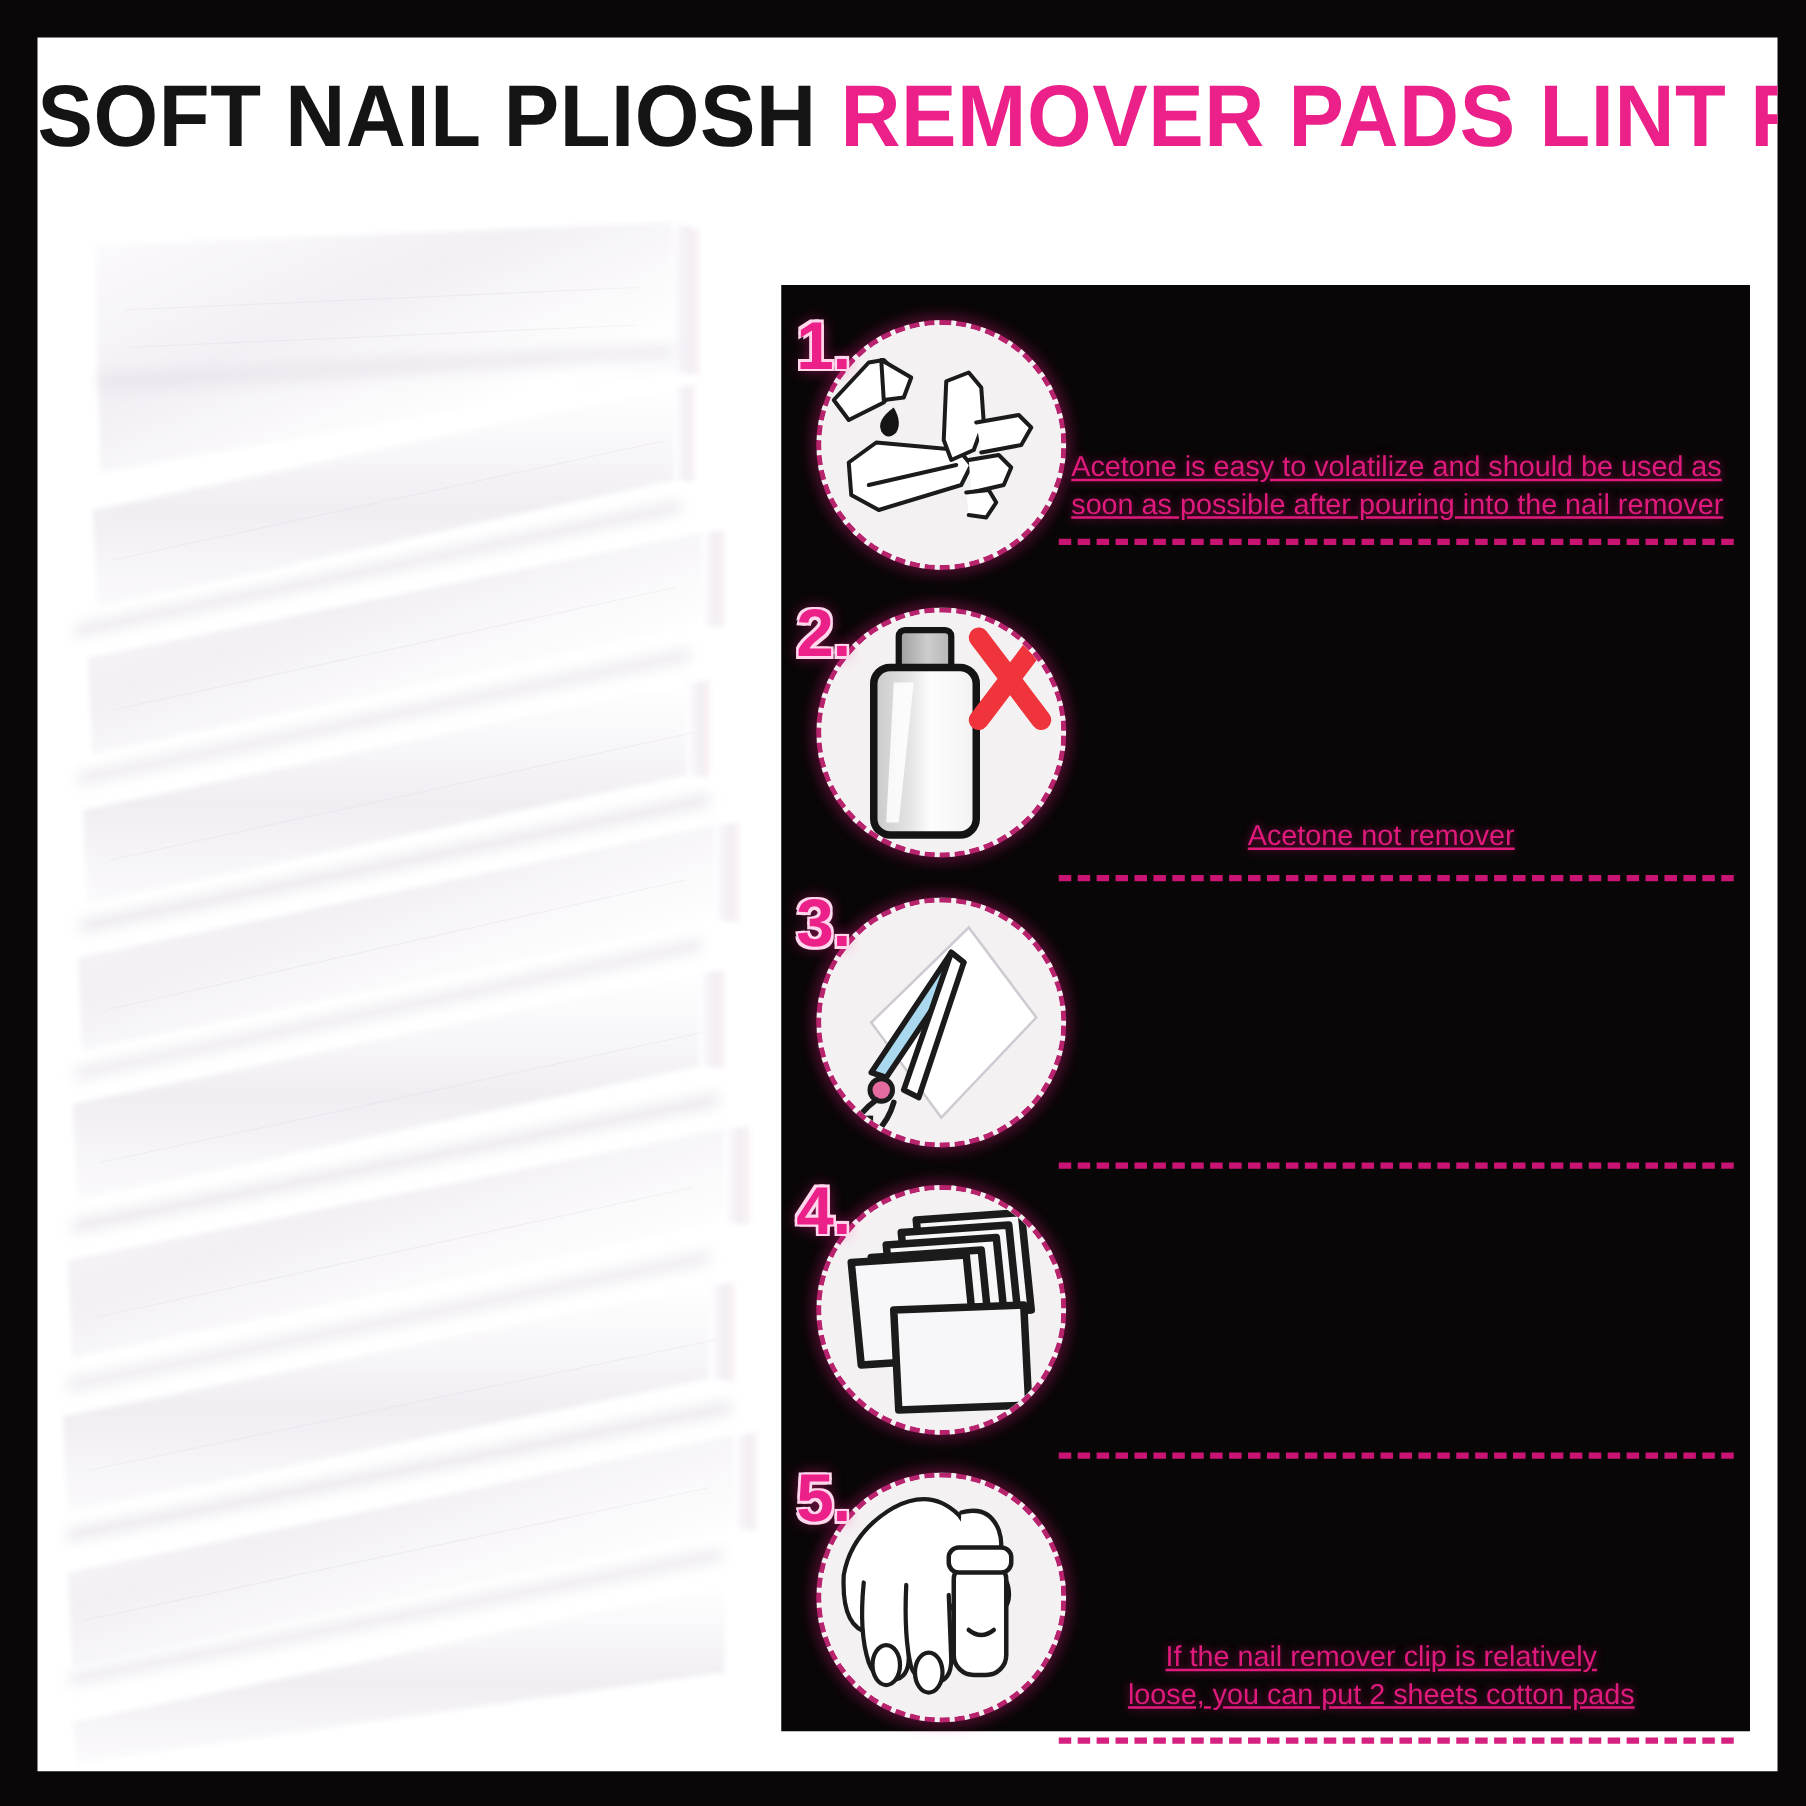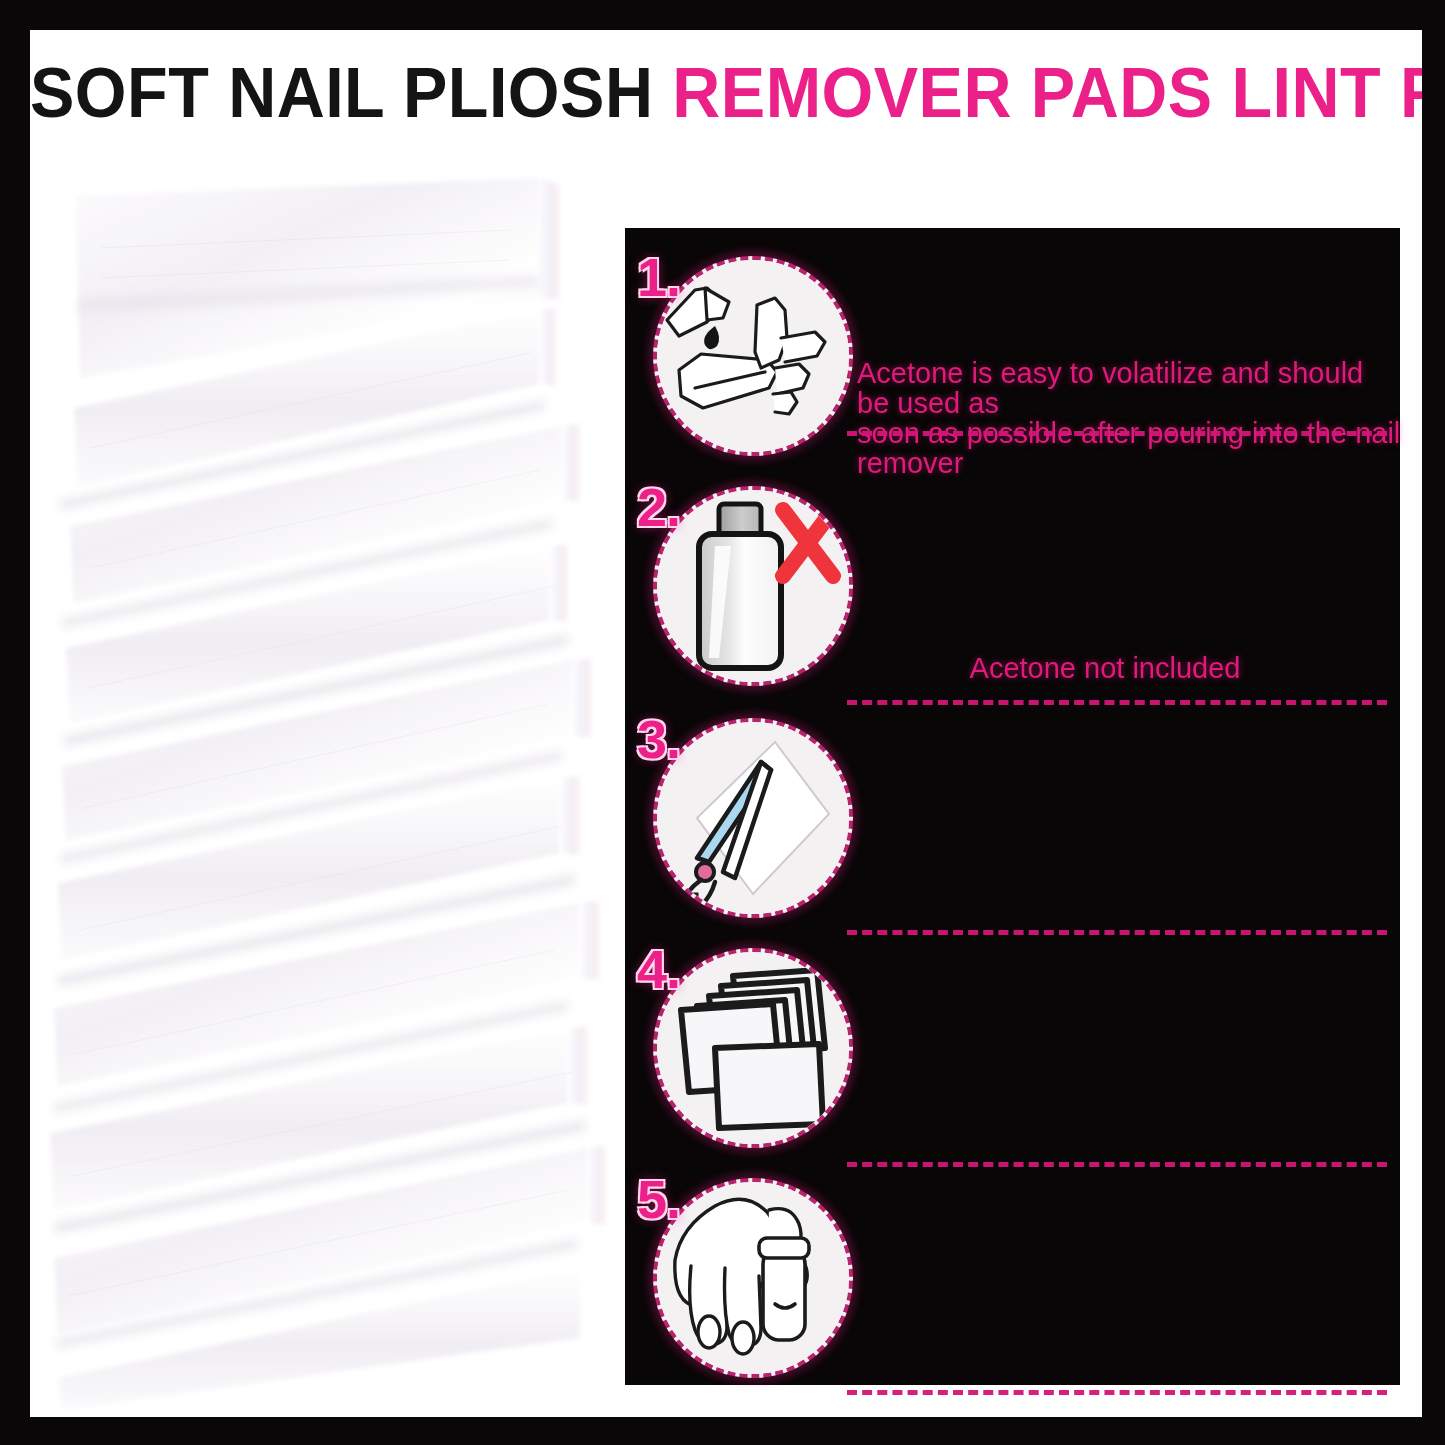--- a/index.html
+++ b/index.html
@@ -121,25 +121,26 @@
     z-index: 4;
     letter-spacing: -1px;
   }
 
   
   .step-text {
     position: absolute;
     left: 232px;
     width: 540px;
     color: #e01a7c;
-    font-size: 29px;
+    font-size: 23px;
     line-height: 30px;
     font-family: "Liberation Sans Narrow", "Liberation Sans", sans-serif;
     text-shadow: 0 0 7px rgba(224,26,124,0.55);
     white-space: pre-line;
+    text-decoration: underline;
   }
   .step-text.align-left   { text-align: left;   left: 232px; width: 545px; }
   .step-text.align-center { text-align: center; left: 200px; width: 560px; }
 
   
   .dash-line {
     position: absolute;
     height: 0;
     border-top: 5px dashed #d4157a;
     opacity: 0.95;
@@ -314,21 +315,21 @@
 
             <polygon points="58,56 74,56 62,168 52,168" fill="#ffffff" opacity="0.85"></polygon>
 
             <g stroke="#f0343c" stroke-width="16" stroke-linecap="round">
               <line x1="126" y1="20" x2="176" y2="86"></line>
               <line x1="176" y1="20" x2="126" y2="86"></line>
             </g>
           </svg>
         </div>
         <div class="step-num">2.</div>
-        <div class="step-text align-center">Acetone not included</div>
+        <div class="step-text align-center">Acetone not remover</div>
         <div class="dash-line"></div>
       </div>
 
       <div class="step" id="step-3">
         <div class="bubble">
           <svg class="bubble-inner" viewBox="0 0 192 192">
             <rect width="192" height="192" fill="#f4f1f3"></rect>
 
             <polygon points="40,96 118,20 172,92 96,172" fill="#ffffff" stroke="#cfc9d1" stroke-width="2"></polygon>
 
@@ -388,18 +389,20 @@
 
             <g fill="#ffffff" stroke="#1b1b1b" stroke-width="3.6" stroke-linejoin="round" stroke-linecap="round">
               <rect x="106" y="66" width="42" height="92" rx="16"></rect>
               <path d="M106,68 q20,-10 42,0"></path>
               <rect x="102" y="56" width="50" height="20" rx="8"></rect>
               <path d="M118,122 q10,8 20,0"></path>
             </g>
           </svg>
         </div>
         <div class="step-num">5.</div>
+        <div class="step-text align-center">If the nail remover clip is relatively
+loose, you can put 2 sheets cotton pads</div>
         <div class="dash-line"></div>
       </div>
 
     </div>
   </div>
 </div>
 
 </body></html>

